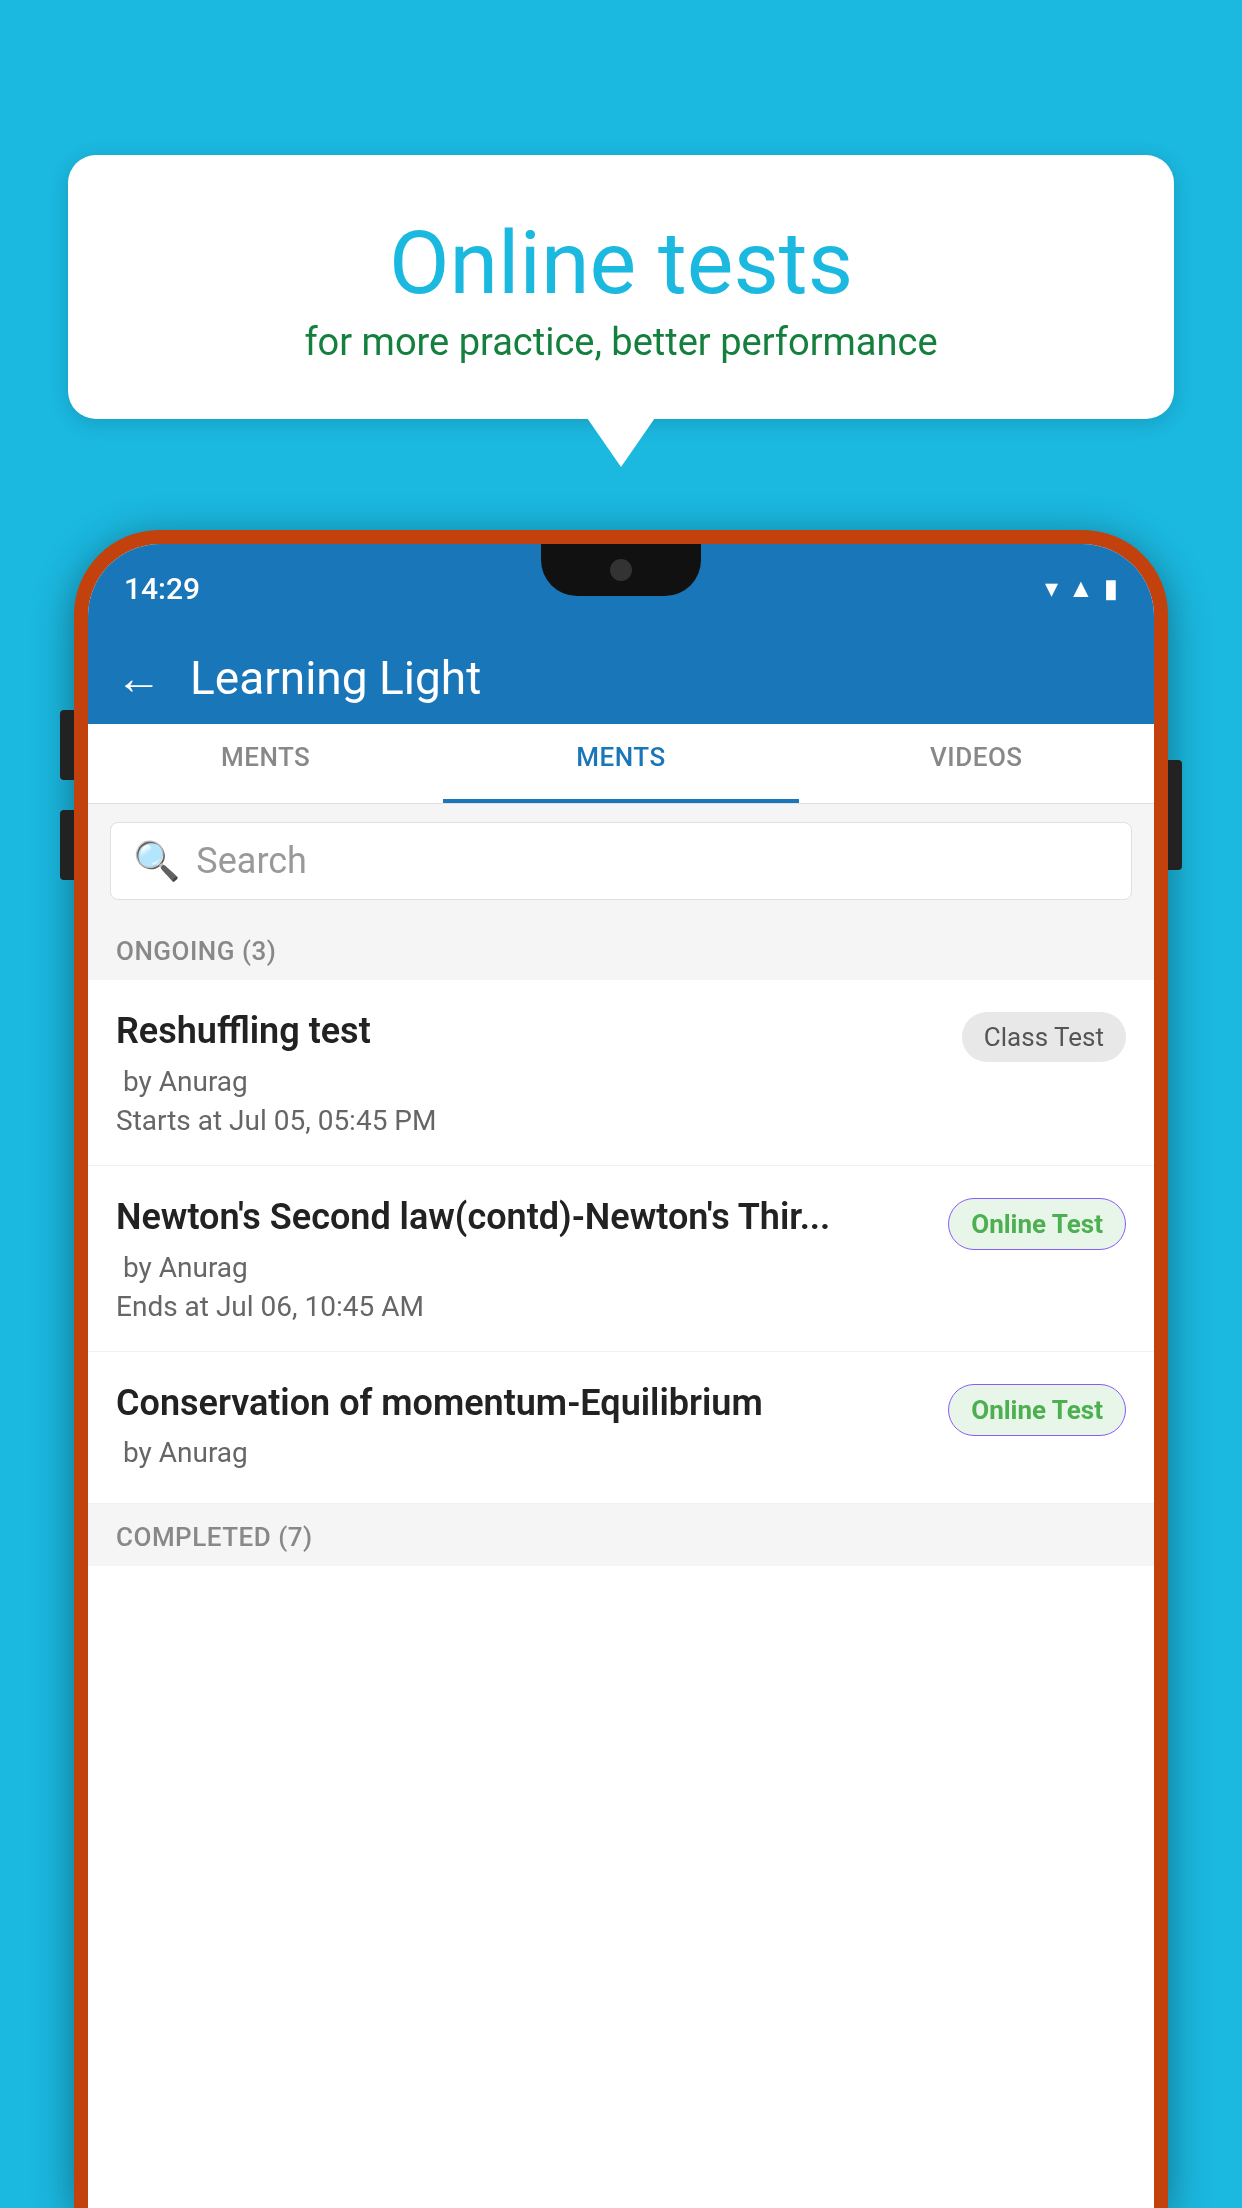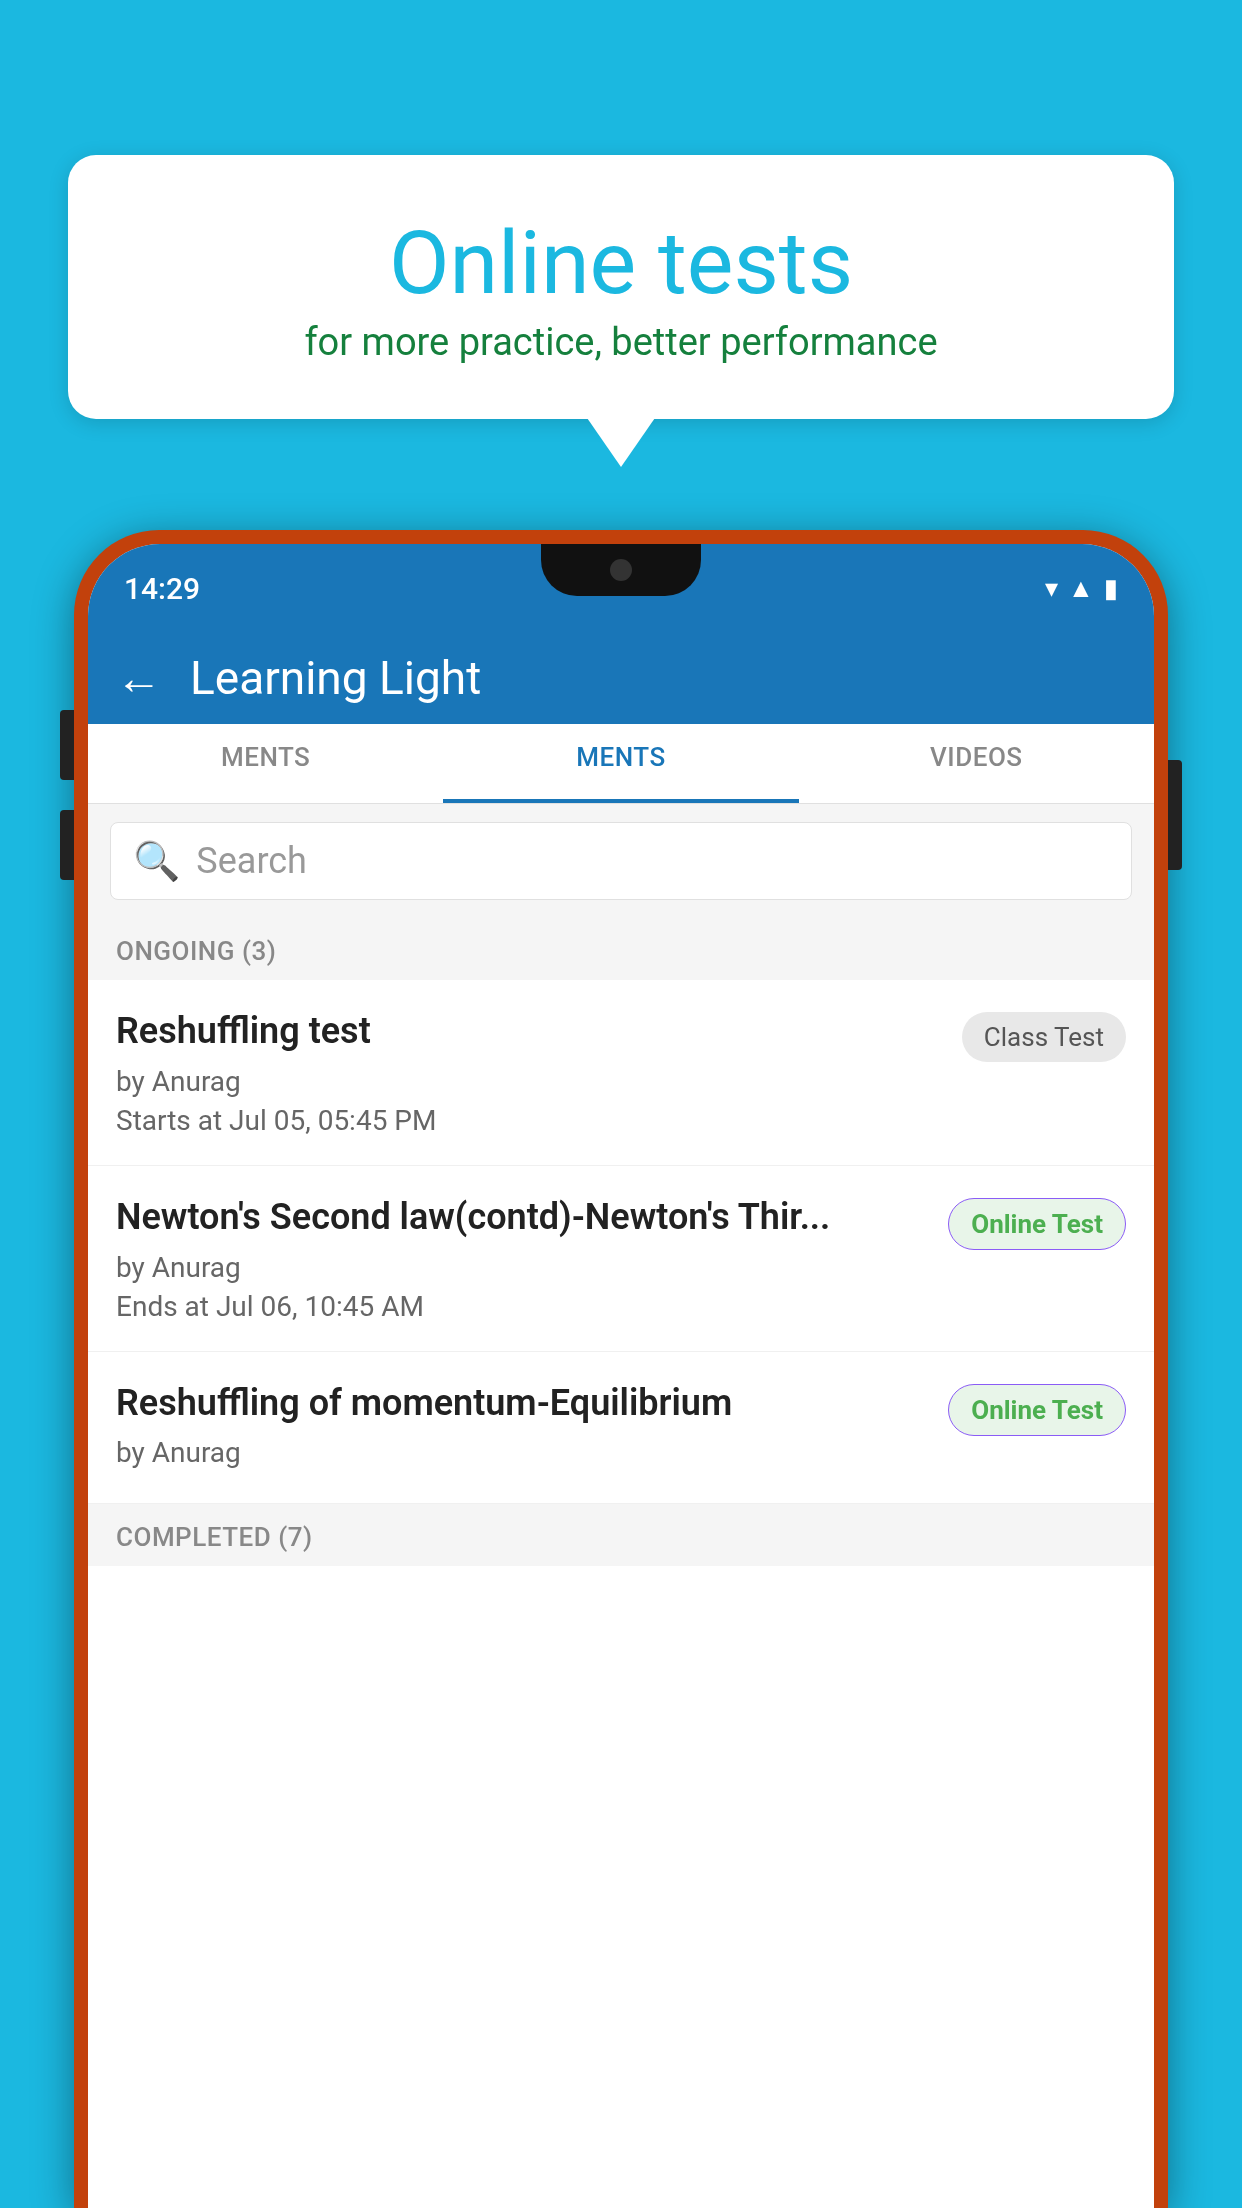--- a/index.html
+++ b/index.html
@@ -235,20 +235,21 @@
       font-weight: 600;
       color: #222;
       line-height: 1.3;
       margin-bottom: 10px;
     }
 
     .test-author {
       font-size: 28px;
       color: #666;
       margin-bottom: 6px;
+      margin-left: 7px;
     }
 
     .test-time {
       font-size: 28px;
       color: #666;
     }
 
     .test-badge {
       border-radius: 40px;
       padding: 10px 22px;
@@ -385,21 +386,21 @@
       <div class="test-info">
         <div class="test-name">Newton's Second law(contd)-Newton's Thir...</div>
         <div class="test-author">by Anurag</div>
         <div class="test-time">Ends at  Jul 06, 10:45 AM</div>
       </div>
       <div class="test-badge badge-online">Online Test</div>
     </div>
 
     <div class="test-item">
       <div class="test-info">
-        <div class="test-name">Reshuffling of momentum-Equilibrium</div>
+        <div class="test-name">Conservation of momentum-Equilibrium</div>
         <div class="test-author">by Anurag</div>
       </div>
       <div class="test-badge badge-online">Online Test</div>
     </div>
 
     <div class="completed-label">COMPLETED (7)</div>
 
   </div>
 </div>
 

